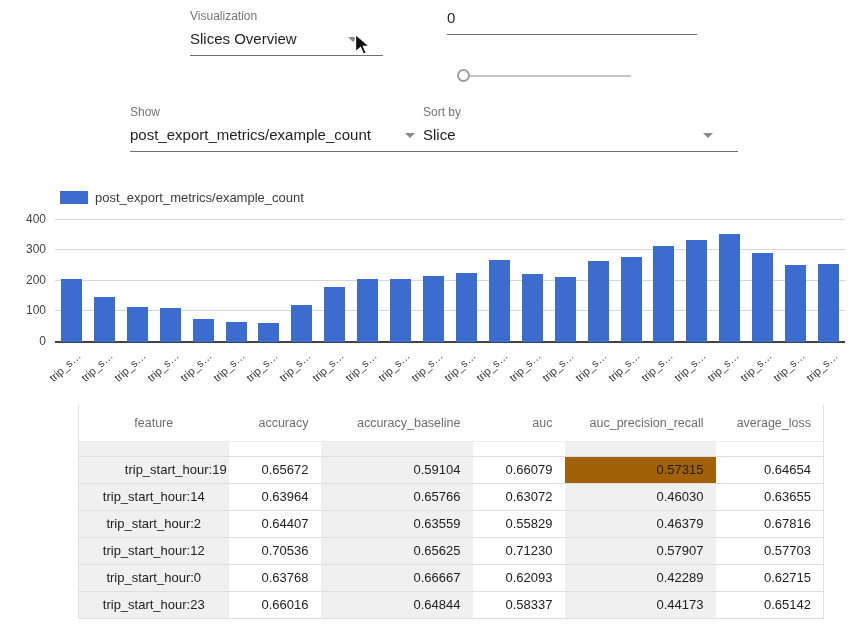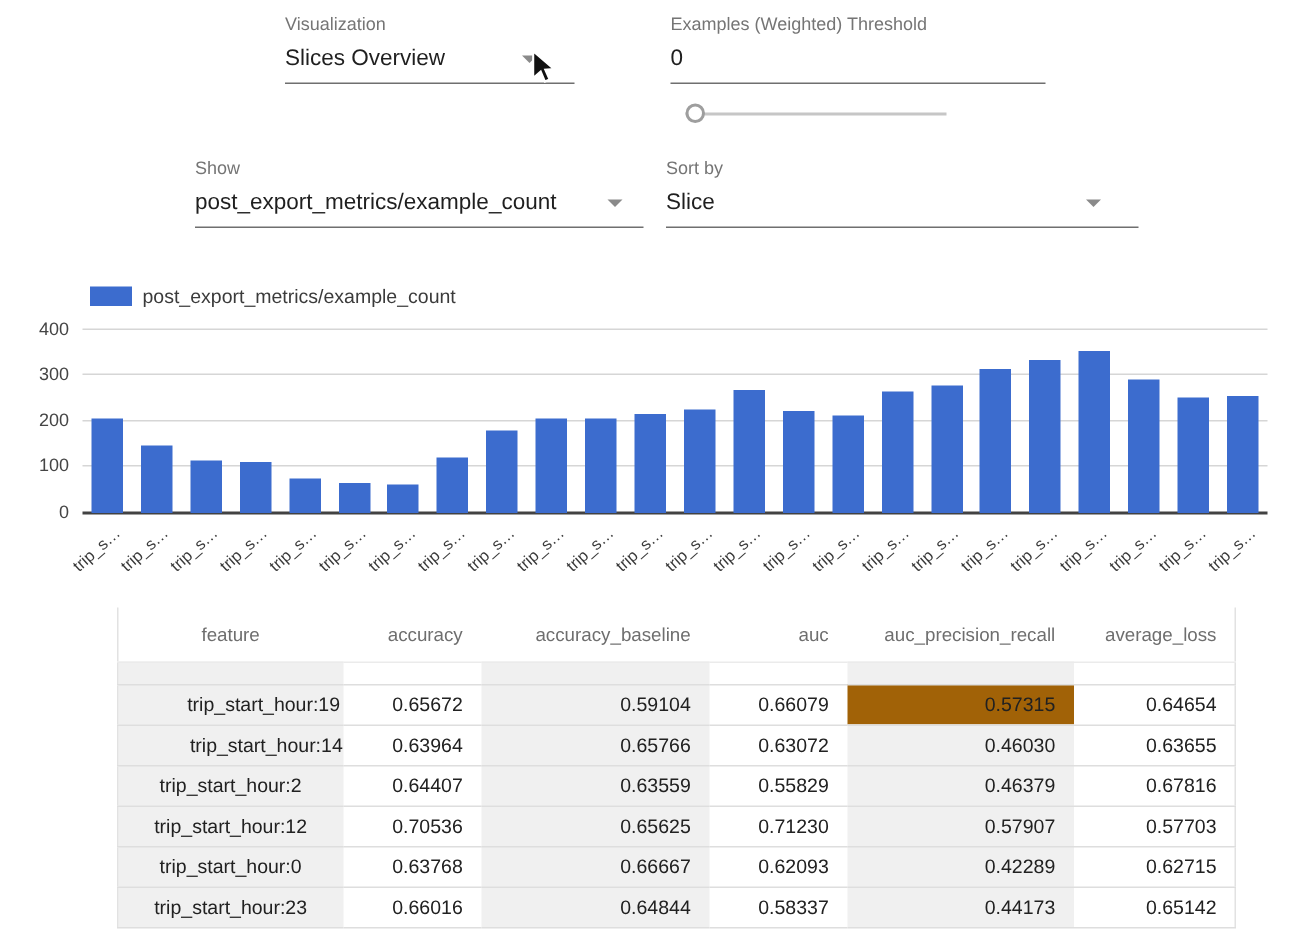--- a/index.html
+++ b/index.html
@@ -65,41 +65,40 @@
 
 <div class="grp" style="left:190px; top:9px; width:193px;">
   <span class="lbl">Visualization</span>
   <span class="val">
     <span>Slices Overview</span>
     <i class="caret" style="right:25px;"></i>
   </span>
 </div>
 
 <div class="grp" style="left:447px; top:9px; width:250px;">
-  <span class="lbl">Examples (Weighted) Threshold</span>
   <span class="val">0</span>
 </div>
 <div id="slider">
   <div class="track"></div>
   <div class="knob"></div>
 </div>
 
 <svg id="cursor" viewBox="0 0 20 22">
   <path d="M4 1 L4 17.5 L8.6 13.4 L11.2 19.6 L14 18.3 L11.4 12.3 L16.8 12 Z" fill="#111" stroke="#fff" stroke-width="1.3"></path>
 </svg>
 
 <div class="grp" style="left:98px; top:105px; width:299px;margin-left:32px;">
   <span class="lbl">Show</span>
   <span class="val">
     <span>post_export_metrics/example_count</span>
     <i class="caret" style="right:14px;"></i>
   </span>
 </div>
 
-<div class="grp" style="left:444px; top:105px; width:315px;">
+<div class="grp" style="left:423px; top:105px; width:315px;">
   <span class="lbl">Sort by</span>
   <span class="val">
     <span>Slice</span>
     <i class="caret" style="right:25px;"></i>
   </span>
 </div>
 
 <div id="chart">
   <div id="legend">
     <span class="swatch" style="background: rgb(60, 108, 206);"></span>
@@ -196,21 +195,21 @@
   <tbody>
       <tr>
         <td class="c-feature" style="background: rgb(240, 240, 240); padding-left: 44px;">trip_start_hour:19</td>
         <td class="c-num">0.65672</td>
         <td class="c-num" style="background: rgb(240, 240, 240);">0.59104</td>
         <td class="c-num">0.66079</td>
         <td class="c-num" style="background: #a16207;">0.57315</td>
         <td class="c-num">0.64654</td>
       </tr>
       <tr>
-        <td class="c-feature" style="background: rgb(240, 240, 240); text-align: right;">trip_start_hour:14</td>
+        <td class="c-feature" style="background: rgb(240, 240, 240);">trip_start_hour:14</td>
         <td class="c-num">0.63964</td>
         <td class="c-num" style="background: rgb(240, 240, 240);">0.65766</td>
         <td class="c-num">0.63072</td>
         <td class="c-num" style="background: rgb(240, 240, 240);">0.46030</td>
         <td class="c-num">0.63655</td>
       </tr>
       <tr>
         <td class="c-feature" style="background: rgb(240, 240, 240);">trip_start_hour:2</td>
         <td class="c-num">0.64407</td>
         <td class="c-num" style="background: rgb(240, 240, 240);">0.63559</td>

